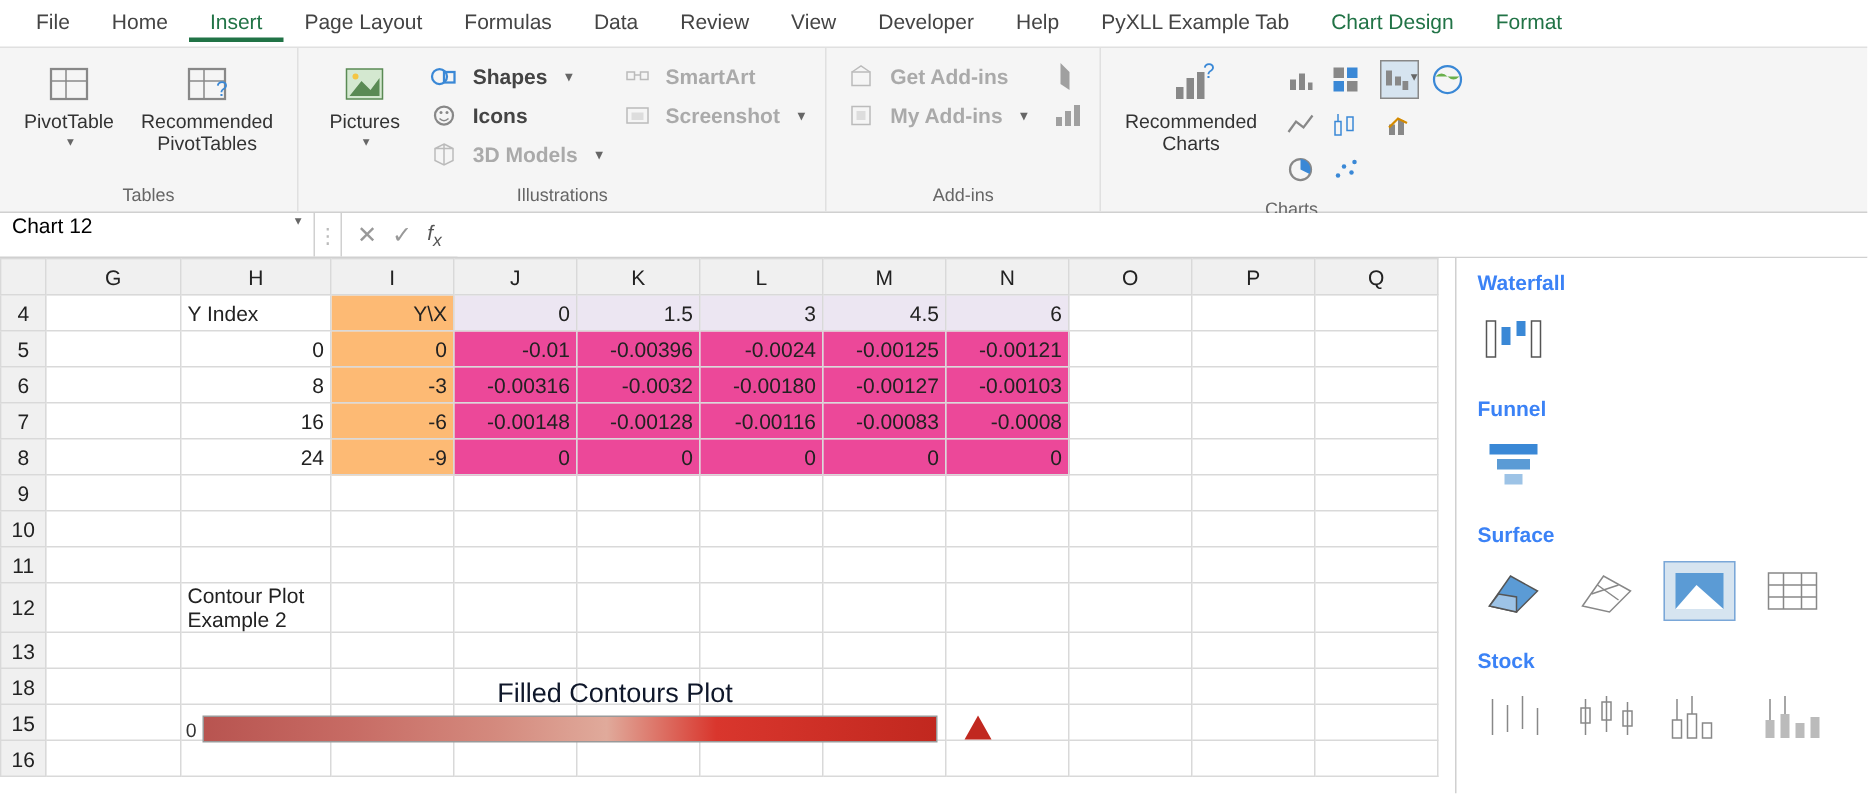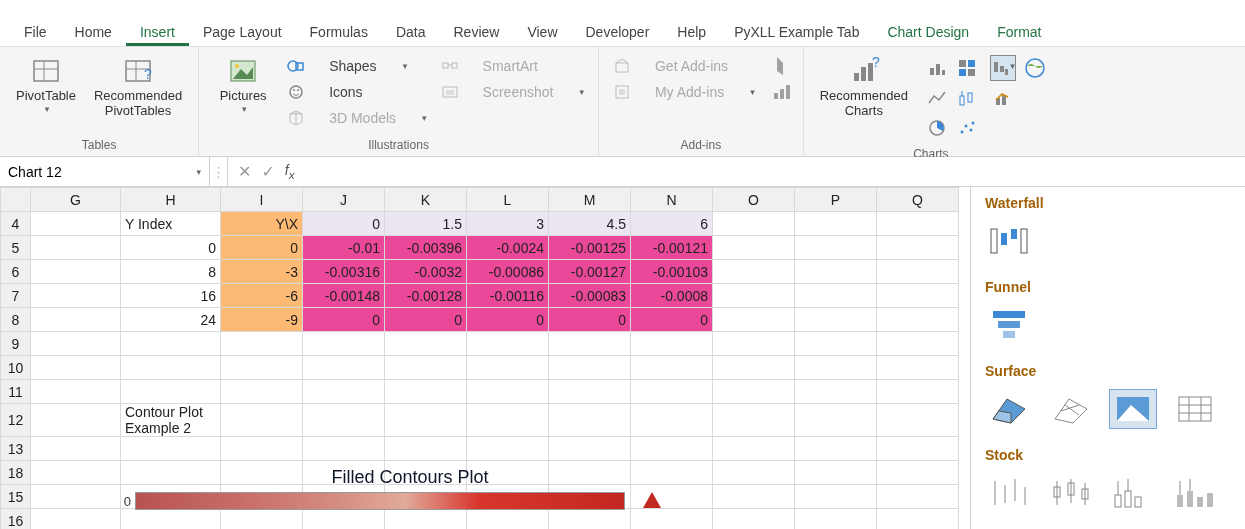--- a/index.html
+++ b/index.html
@@ -1,41 +1,41 @@
 <!DOCTYPE html>
 <html><head>
 <meta charset="utf-8">
 <style>
 * { margin:0; padding:0; box-sizing:border-box; font-family:"Segoe UI",Arial,sans-serif; }
 body { background:#fff; width:1245px; height:529px; overflow:hidden; font-size:14px; color:#333; }
 
 
-.tabs { display:flex; align-items:flex-end; height:47px; background:#fff; padding:0 10px; border-bottom:1px solid #e0e0e0; }
+.tabs { display:flex; align-items:flex-start; height:32px; background:#fff; padding:0 10px; border-bottom:1px solid #e0e0e0; }
 .tab { padding:6px 14px; cursor:pointer; color:#444; font-size:14px; }
 .tab.active { color:#217346; border-bottom:3px solid #217346; padding-bottom:3px; }
 .tab.contextual { color:#217346; }
 
 
 .ribbon { display:flex; height:110px; background:#f5f5f5; border-bottom:1px solid #d0d0d0; }
 .group { display:flex; flex-direction:column; align-items:center; justify-content:space-between; padding:4px 10px; border-right:1px solid #e0e0e0; }
 .group-controls { display:flex; align-items:flex-start; gap:6px; flex:1; }
 .group-label { font-size:12px; color:#666; padding-top:2px; }
 .big-btn { display:flex; flex-direction:column; align-items:center; justify-content:center; padding:4px 6px; cursor:pointer; min-width:68px; }
 .big-btn .ico { width:32px; height:32px; display:flex; align-items:center; justify-content:center; }
 .big-btn .lbl { font-size:13px; text-align:center; line-height:1.15; margin-top:2px; }
-.small-btn { display:flex; align-items:center; gap:24px; padding:2px 4px; cursor:pointer; font-size:14px; color:#444; }
+.small-btn { display:flex; align-items:center; gap:10px; padding:2px 4px; cursor:pointer; font-size:14px; color:#444;font-weight:bold; }
 .small-btn.disabled { color:#aaa; }
 .vcol { display:flex; flex-direction:column; gap:4px; padding:4px 0; }
 .chev { font-size:9px; color:#666; margin-left:2px; }
 .mini-grid { display:grid; grid-template-columns:repeat(2,26px); gap:4px; padding:4px; }
 .mini-cell { width:26px; height:26px; display:flex; align-items:center; justify-content:center; border:1px solid transparent; }
 
 
 .fbar { display:flex; align-items:center; height:30px; border-bottom:1px solid #d0d0d0; background:#fff; }
-.namebox { width:210px; height:100%; border-right:1px solid #d0d0d0; display:flex; align-items:center; padding:0 8px; justify-content:space-between; }
+.namebox { width:210px; height:100%; border-right:1px solid #d0d0d0; display:flex; align-items:flex-start; padding:0 8px; justify-content:space-between; }
 .namebox input { border:none; outline:none; font-size:14px; width:140px; }
 .fx-controls { display:flex; align-items:center; gap:10px; padding:0 10px; color:#999; }
 .fx-input { flex:1; height:100%; border:none; outline:none; padding:0 8px; font-size:14px; }
 
 
 .sheet-wrap { position:relative; display:flex; height:calc(529px - 32px - 110px - 30px); }
 .sheet { flex:1; overflow:hidden; }
 table { border-collapse:collapse; table-layout:fixed; }
 th,td { border:1px solid #d9d9d9; font-size:14px; font-weight:normal; color:#222; }
 th { background:#f0f0f0; text-align:center; }
@@ -43,21 +43,21 @@
 .colhdr { height:22px; }
 td { height:24px; padding:0 4px; text-align:right; }
 td.left { text-align:left; }
 .hl-pink { background:#fdba74; }
 .hl-blue { background:#ec4899; }
 .hl-purple { background:#ece6f2; }
 
 
 .chart-panel { position:absolute; top:0; right:0; width:275px; height:100%; background:#fff; border-left:1px solid #d0d0d0; padding:8px 14px; overflow:auto; }
 .cp-section { margin-bottom:18px; }
-.cp-title { font-weight:600; font-size:14px; margin-bottom:10px; color:#a16207; }
+.cp-title { font-weight:600; font-size:14px; margin-bottom:10px; color:#3b82f6; }
 .cp-row { display:flex; gap:14px; flex-wrap:wrap; }
 .cp-thumb { width:48px; height:40px; display:flex; align-items:center; justify-content:center; cursor:pointer; }
 .cp-thumb.selected { background:#d6e4f0; border:1px solid #7aa7d8; }
 
 
 .chart-embed { position:absolute; left:115px; top:280px; width:590px; }
 .chart-title { text-align:center; font-size:18px; color:#0f172a; margin-bottom:4px; }
 .chart-area { display:flex; align-items:flex-start; }
 .chart-ylabel { font-size:13px; width:20px; text-align:right; padding-right:4px; margin-top:2px; }
 .chart-bar { width:490px; height:18px; background:linear-gradient(90deg,#b85450 0%,#c76b64 20%,#d48a7e 40%,#e0aa9b 55%,#d9362d 70%,#c1281f 100%); border:1px solid #999; }
@@ -380,21 +380,21 @@
           </tr>
         </tbody>
         <tbody>
           <tr>
             <th class="rowhdr">6</th>
             <td class=" "></td>
             <td class=" ">8</td>
             <td class="hl-pink ">-3</td>
             <td class="hl-blue ">-0.00316</td>
             <td class="hl-blue ">-0.0032</td>
-            <td class="hl-blue ">-0.00086</td>
+            <td class="hl-blue ">-0.00180</td>
             <td class="hl-blue ">-0.00127</td>
             <td class="hl-blue ">-0.00103</td>
             <td class=" "></td>
             <td class=" "></td>
             <td class=" "></td>
           </tr>
         </tbody>
         <tbody>
           <tr>
             <th class="rowhdr">7</th>

